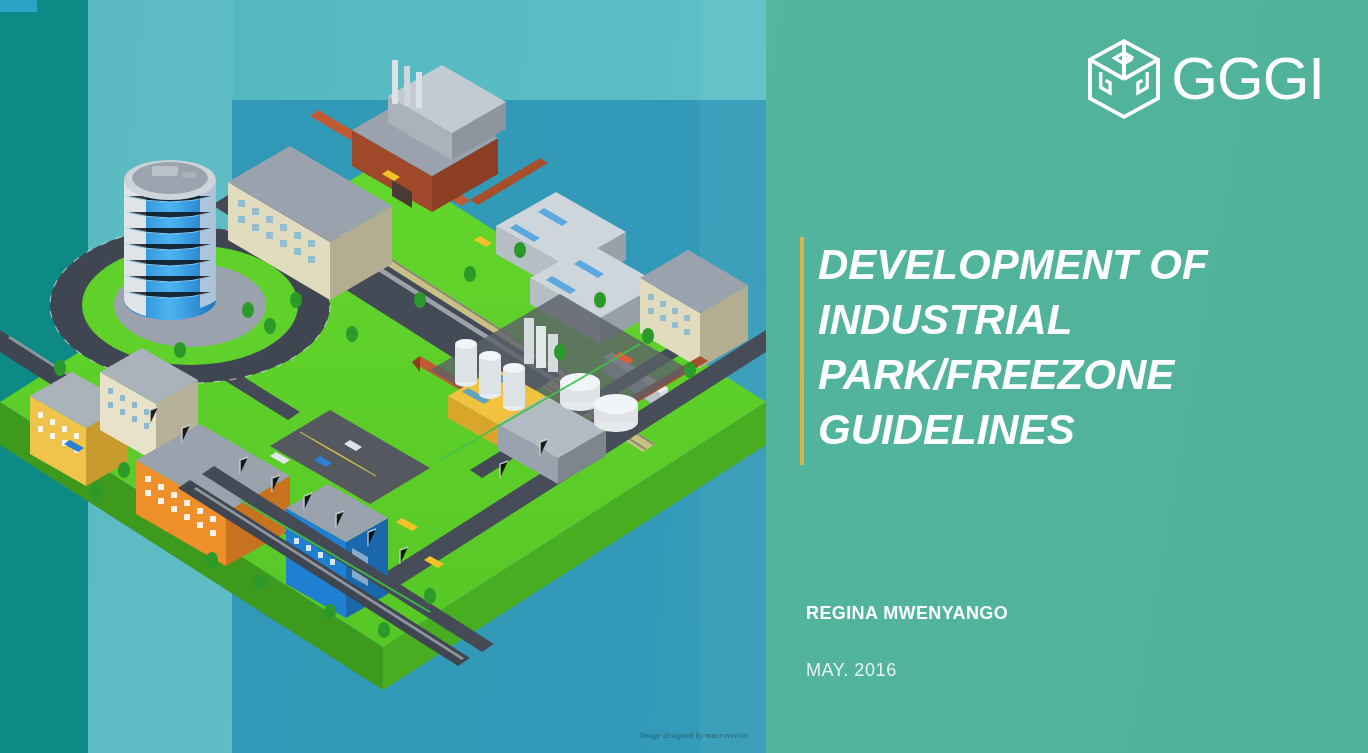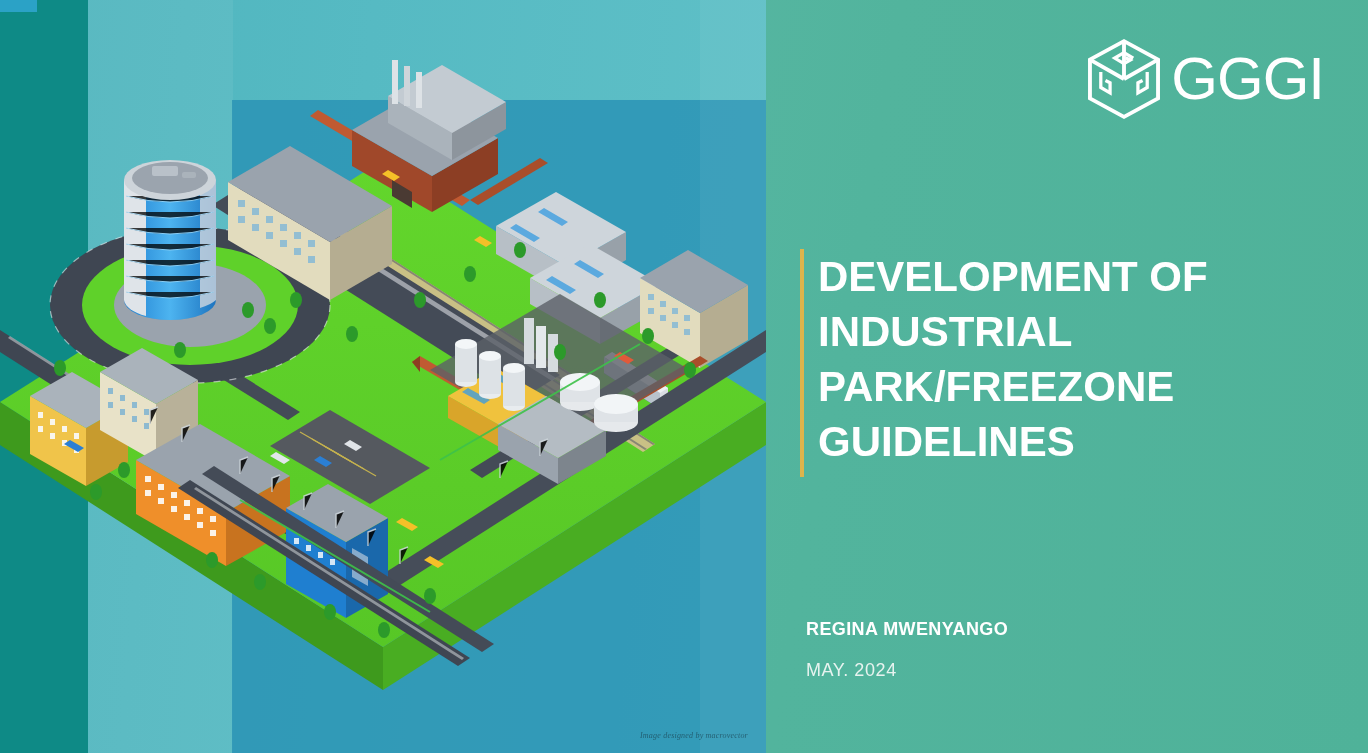--- a/index.html
+++ b/index.html
@@ -86,23 +86,23 @@
     color: #ffffff;
     font-size: 60px;
     font-weight: 400;
     letter-spacing: -1px;
     line-height: 1;
     font-family: "Liberation Sans", sans-serif;
   }
 
   
   .title-wrap {
-    position: absolute; left: 800px; top: 249px;
+    position: absolute; left: 800px; top: 237px;
     width: 520px;
-    display: flex; align-items: stretch;
+    display: flex; align-items: stretch; font-style: italic;
   }
   .accent-bar {
     width: 4px; min-height: 228px;
     background: #ddb košer;
     background: #ddb44c;
     flex: none;
   }
   .title {
     margin-left: 14px;
     color: #ffffff;
@@ -112,21 +112,20 @@
     letter-spacing: 0px;
   }
 
   
   .author {
     position: absolute; left: 806px; top: 603px;
     color: #ffffff;
     font-size: 18px;
     font-weight: bold;
     letter-spacing: .4px;
-    margin-top: 16px;
   }
   .date {
     position: absolute; left: 806px; top: 660px;
     color: #f0f7f4;
     font-size: 18px;
     font-weight: 400;
     letter-spacing: .6px;
     opacity: .95;
   }
 </style>
@@ -507,15 +506,15 @@
     </svg>
     <span class="logo-word">GGGI</span>
   </div>
 
   <div class="title-wrap">
     <div class="accent-bar"></div>
     <h1 class="title">DEVELOPMENT OF INDUSTRIAL PARK/FREEZONE GUIDELINES</h1>
   </div>
 
   <div class="author">REGINA MWENYANGO</div>
-  <div class="date">MAY. 2024</div>
+  <div class="date">MAY. 2016</div>
 
 </div>
 
 </body></html>

